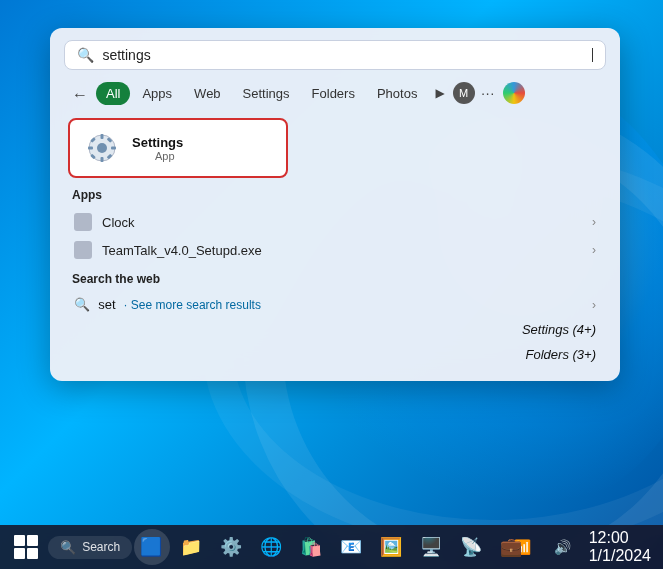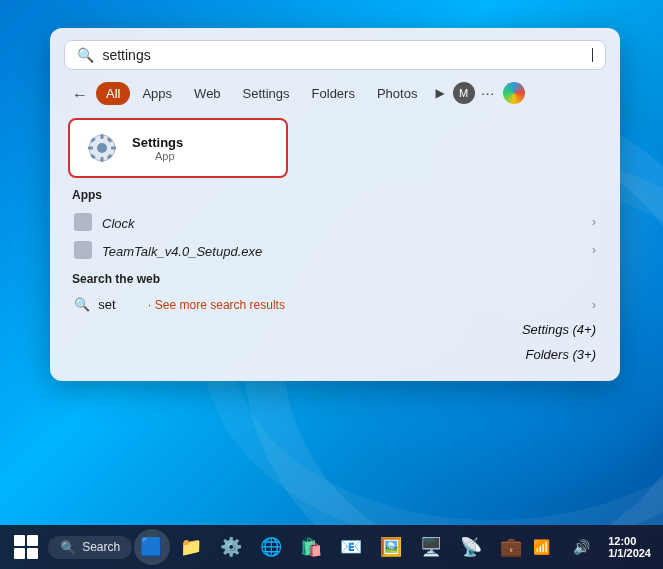--- a/index.html
+++ b/index.html
@@ -112,21 +112,21 @@
       background: none;
       border: none;
       cursor: pointer;
       padding: 4px 10px;
       font-size: 13px;
       color: #333;
       border-radius: 20px;
       font-family: 'Segoe UI', Arial, sans-serif;
     }
     .tab-btn.active {
-      background: #c2410c;
+      background: #15803d;
       color: #fff;
     }
     .tab-play {
       background: none;
       border: none;
       cursor: pointer;
       font-size: 12px;
       color: #444;
       padding: 4px 6px;
     }
@@ -216,23 +216,22 @@
     .app-row {
       display: flex;
       align-items: center;
       padding: 5px 6px;
       border-radius: 4px;
       cursor: pointer;
       justify-content: space-between;
     }
     .app-row-left {
       display: flex;
-      align-items: flex-end;
+      align-items: center;
       gap: 10px;
-      font-style: italic;
     }
     .app-row-icon {
       width: 18px;
       height: 18px;
       background: #b0b8c8;
       border-radius: 3px;
       flex-shrink: 0;
     }
     .app-row-name {
       font-size: 13px;
@@ -263,22 +262,21 @@
     .web-search-icon {
       color: #555;
       font-size: 13px;
     }
     .web-label {
       font-size: 13px;
       color: #111;
     }
     .web-sublabel {
       font-size: 12px;
-      color: #c2410c;
-      margin-left: 24px;
+      color: #0369a1;
     }
 
     
     .expand-row {
       display: flex;
       align-items: center;
       padding: 5px 6px;
       border-radius: 4px;
       cursor: pointer;
       justify-content: flex-end;
@@ -507,17 +505,17 @@
     </div>
   </div>
 
   <div class="taskbar-right">
     <div class="tb-btn">
       <span style="font-size:14px;">📶</span>
     </div>
     <div class="tb-btn">
       <span style="font-size:14px;">🔊</span>
     </div>
-    <div class="tb-btn" style="font-size:11px; color:white; width:auto; padding:0 4px;font-weight:bold;">
+    <div class="tb-btn" style="font-size:16px; color:white; width:auto; padding:0 4px;">
       <span>12:00<br>1/1/2024</span>
     </div>
   </div>
 </div>
 
 </body></html>

